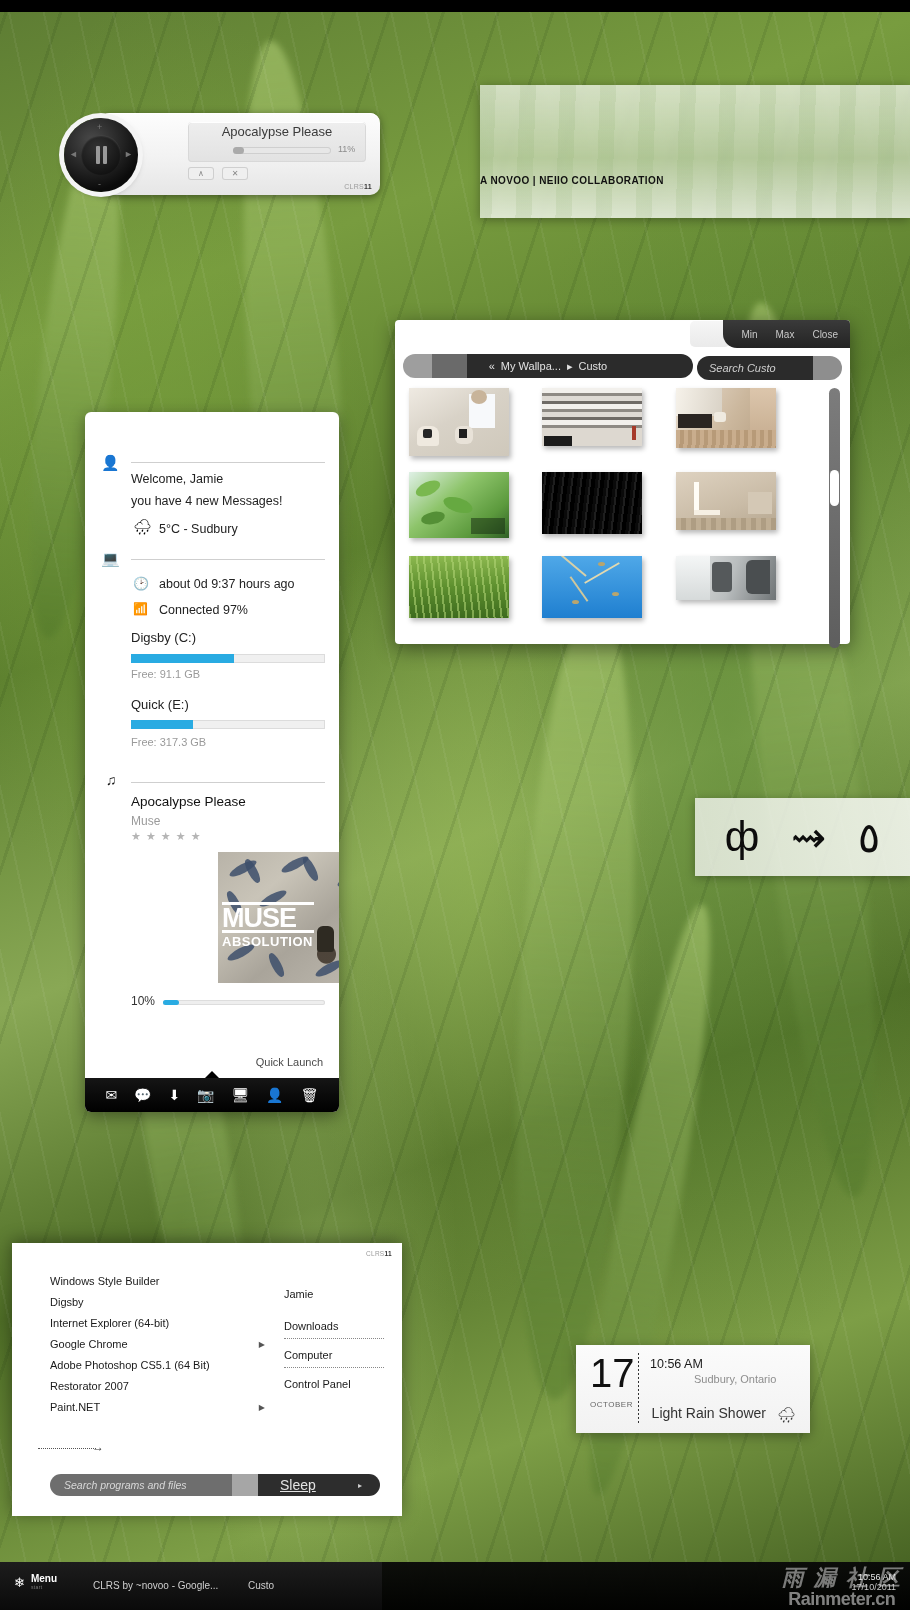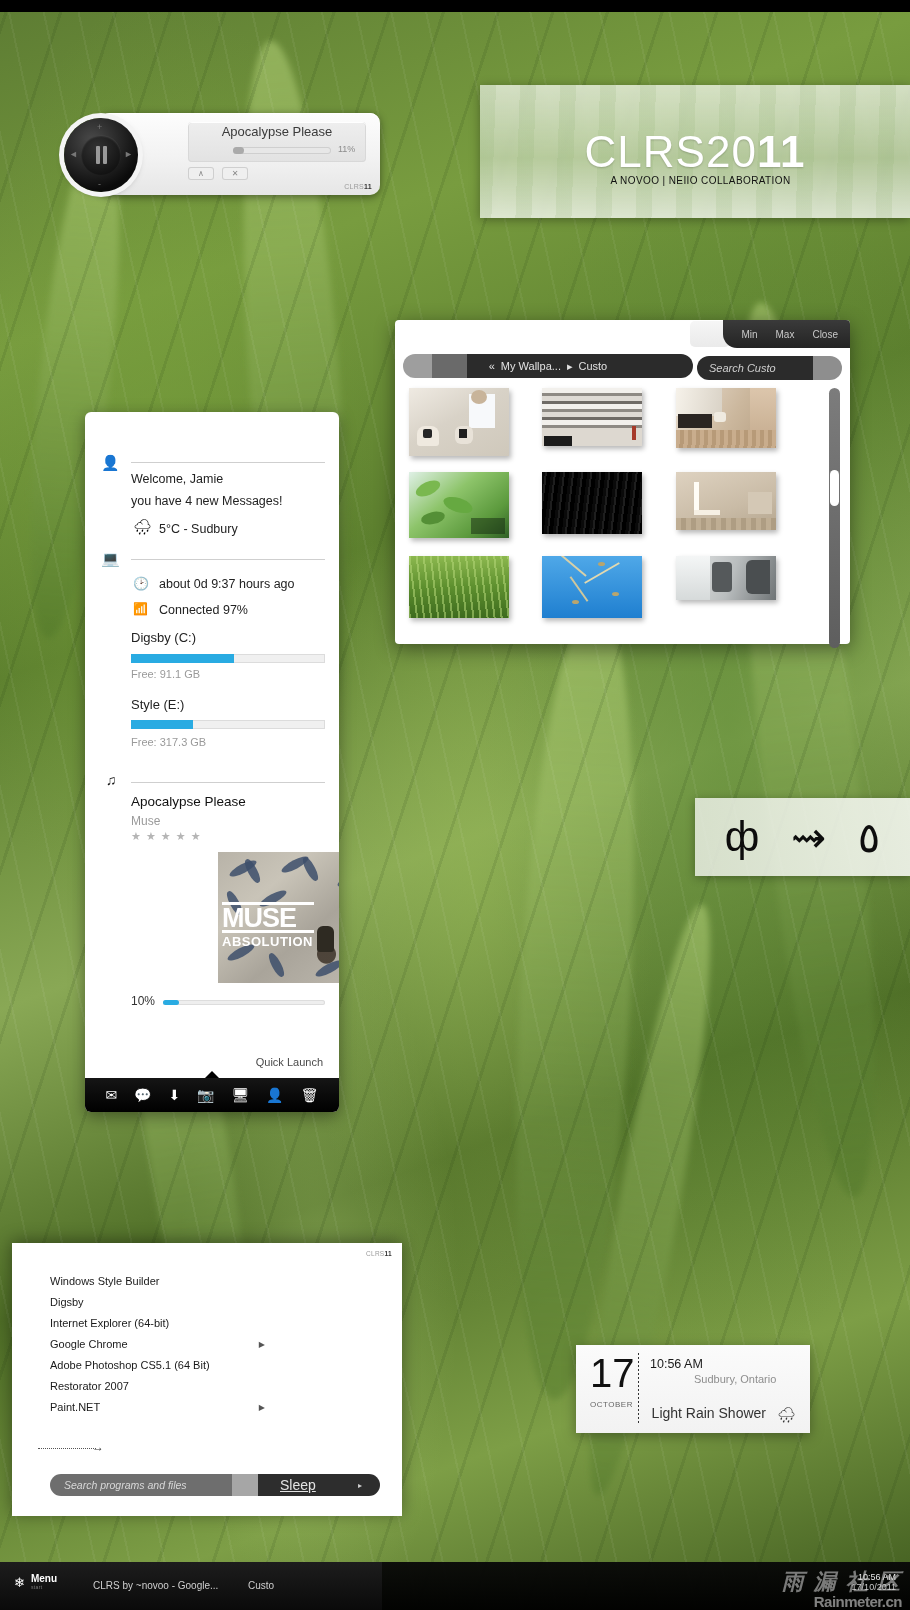--- a/index.html
+++ b/index.html
@@ -87,22 +87,22 @@
     box-shadow:0 2px 10px rgba(0,0,0,.35);
     overflow:hidden;
   }
   #clrs-banner::before {
     content:""; position:absolute; inset:0;
     background:repeating-linear-gradient(92deg, rgba(140,175,110,.16) 0 16px, transparent 16px 40px);
   }
   #clrs-title { position:absolute; left:0; right:0; top:42px; text-align:center;
     font-size:44px; letter-spacing:1px; color:#fff; font-weight:300; text-shadow:0 1px 2px rgba(0,0,0,.2);}
   #clrs-title b { color:#fff; font-weight:700; }
-  #clrs-sub { position:absolute; left:0; right:0; top:90px; text-align:center;
-    font-size:10px; font-weight:normal; color:#111; letter-spacing:.4px;padding-left:11px; }
+  #clrs-sub { position:absolute; left:0; right:0; top:90px; text-align:left;
+    font-size:10px; font-weight:bold; color:#111; letter-spacing:.4px; }
 
   
   #sidebar {
     position:absolute; left:85px; top:412px; width:254px; height:700px; z-index:25;
     background:#fff; border-radius:6px; box-shadow:0 4px 16px rgba(0,0,0,.40);
     overflow:hidden;
   }
   .sb-sect { position:relative; }
   .sb-icon { position:absolute; left:16px; width:20px; text-align:center; color:#111; font-size:15px; }
   .sb-rule { position:absolute; left:46px; right:14px; height:1px; background:#cfcfcf; }
@@ -227,21 +227,21 @@
   #tb-menu .ml { color:#fff; font-size:10px; font-weight:bold; line-height:1; }
   #tb-menu .ms { color:#7a7a7a; font-size:5px; letter-spacing:.4px; }
   .tb-task { position:absolute; top:18px; font-size:10px; color:#cfcfcf; }
   #tb-task1 { left:93px; }
   #tb-task2 { left:248px; }
   #tb-clock { position:absolute; right:14px; top:10px; text-align:right; }
   #tb-time { font-size:9px; color:#e8e8e8; }
   #tb-date { font-size:9px; color:#c9c9c9; }
   #tb-wm { position:absolute; right:8px; bottom:0; text-align:right; opacity:.55; }
   #tb-wm .cn { font-size:22px; color:#d8d8d8; font-weight:bold; letter-spacing:2px; line-height:.95;font-style:italic; }
-  #tb-wm .en { font-size:15px; color:#e8e8e8; font-weight:bold; letter-spacing:-.5px; }
+  #tb-wm .en { font-size:18px; color:#e8e8e8; font-weight:bold; letter-spacing:-.5px;text-align:center; }
 </style>
 </head>
 <body>
 
 <div id="wallpaper">
   <div class="blade" style="left:40px;top:120px;width:70px;height:520px;transform:rotate(6deg);"></div>
   <div class="blade" style="left:250px;top:40px;width:90px;height:700px;transform:rotate(-4deg);"></div>
   <div class="blade" style="left:520px;top:600px;width:110px;height:800px;transform:rotate(3deg);"></div>
   <div class="blade" style="left:760px;top:300px;width:95px;height:900px;transform:rotate(-6deg);"></div>
   <div class="blade" style="left:620px;top:900px;width:60px;height:600px;transform:rotate(10deg);"></div>
@@ -270,21 +270,20 @@
     <div id="mp-pct">11%</div>
   </div>
   <div id="mp-btns">
     <div class="b">∧</div>
     <div class="b">✕</div>
   </div>
   <div id="mp-brand"><span>CLRS</span><b>11</b></div>
 </div>
 
 <div id="clrs-banner">
-  <div id="clrs-title"><span>CLRS20</span><b>11</b></div>
   <div id="clrs-sub">A NOVOO | NEIIO COLLABORATION</div>
 </div>
 
 <div id="sidebar">
 
   <div class="sb-sect">
     <span class="sb-icon" style="top:42px;">👤</span>
     <div class="sb-rule" style="top:50px;"></div>
     <div class="sb-line" style="position:absolute;left:46px;top:60px;">Welcome, Jamie</div>
     <div class="sb-line" style="position:absolute;left:46px;top:82px;">you have 4 new Messages!</div>
@@ -303,21 +302,21 @@
 
   <div class="sb-sect">
     <div class="sb-line" style="position:absolute;left:46px;top:218px;font-size:13px;">Digsby (C:)</div>
     <div class="bar-wrap" style="position:absolute;left:46px;right:14px;top:242px;">
       <div class="bar-fill" style="width:53%"></div>
     </div>
     <div class="sb-line sb-muted" style="position:absolute;left:46px;top:256px;font-size:11px;">Free: 91.1 GB</div>
   </div>
 
   <div class="sb-sect">
-    <div class="sb-line" style="position:absolute;left:46px;top:285px;font-size:13px;">Style (E:)</div>
+    <div class="sb-line" style="position:absolute;left:46px;top:285px;font-size:13px;">Quick (E:)</div>
     <div class="bar-wrap" style="position:absolute;left:46px;right:14px;top:308px;">
       <div class="bar-fill" style="width:32%"></div>
     </div>
     <div class="sb-line sb-muted" style="position:absolute;left:46px;top:324px;font-size:11px;">Free: 317.3 GB</div>
   </div>
 
   <div class="sb-sect">
     <span class="sb-icon" style="top:360px;font-size:14px;">♫</span>
     <div class="sb-rule" style="top:370px;"></div>
     <div style="position:absolute;left:46px;top:382px;font-size:13.5px;color:#111;">Apocalypse Please</div>
@@ -472,20 +471,29 @@
   <div id="sm-left">
     <div class="sm-item"><span>Windows Style Builder</span></div>
     <div class="sm-item"><span>Digsby</span></div>
     <div class="sm-item"><span>Internet Explorer (64-bit)</span></div>
     <div class="sm-item"><span>Google Chrome</span><span class="arw">▶</span></div>
     <div class="sm-item"><span>Adobe Photoshop CS5.1 (64 Bit)</span></div>
     <div class="sm-item"><span>Restorator 2007</span></div>
     <div class="sm-item"><span>Paint.NET</span><span class="arw">▶</span></div>
   </div>
 
+  <div id="sm-right">
+    <div class="sm-ritem">Jamie</div>
+    <div style="height:16px"></div>
+    <div class="sm-ritem">Downloads</div>
+    <div class="sm-dots"></div>
+    <div class="sm-ritem">Computer</div>
+    <div class="sm-dots"></div>
+    <div class="sm-ritem">Control Panel</div>
+  </div>
 
   <div style="position:absolute;left:26px;bottom:62px;width:75px;height:12px;">
     <div style="position:absolute;left:0;top:6px;width:58px;border-top:1px dotted #555;"></div>
     <div style="position:absolute;left:54px;top:-2px;font-size:12px;color:#333;">→</div>
   </div>
 
   <div id="sm-bottom">
     <span id="sm-search-ph">Search programs and files</span>
     <span id="sm-sleep">Sleep</span>
     <span id="sm-sleep-arw">▸</span>

